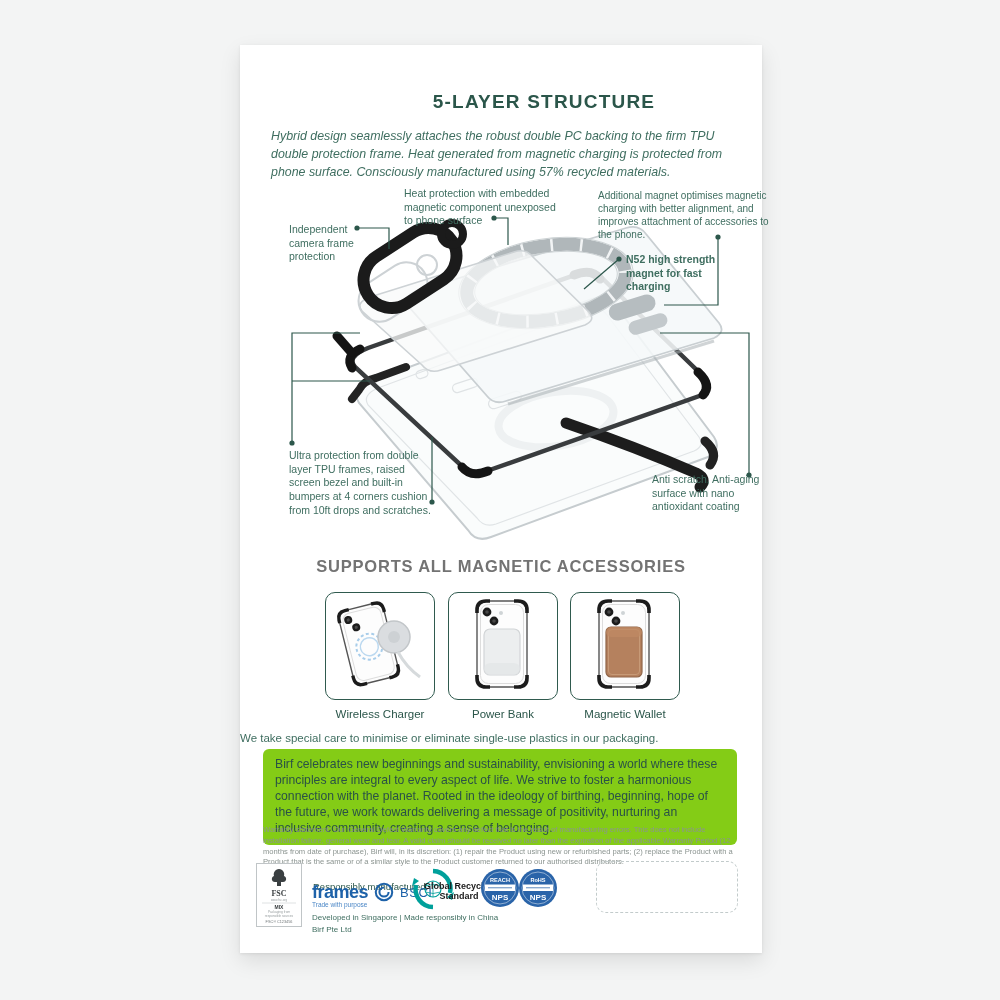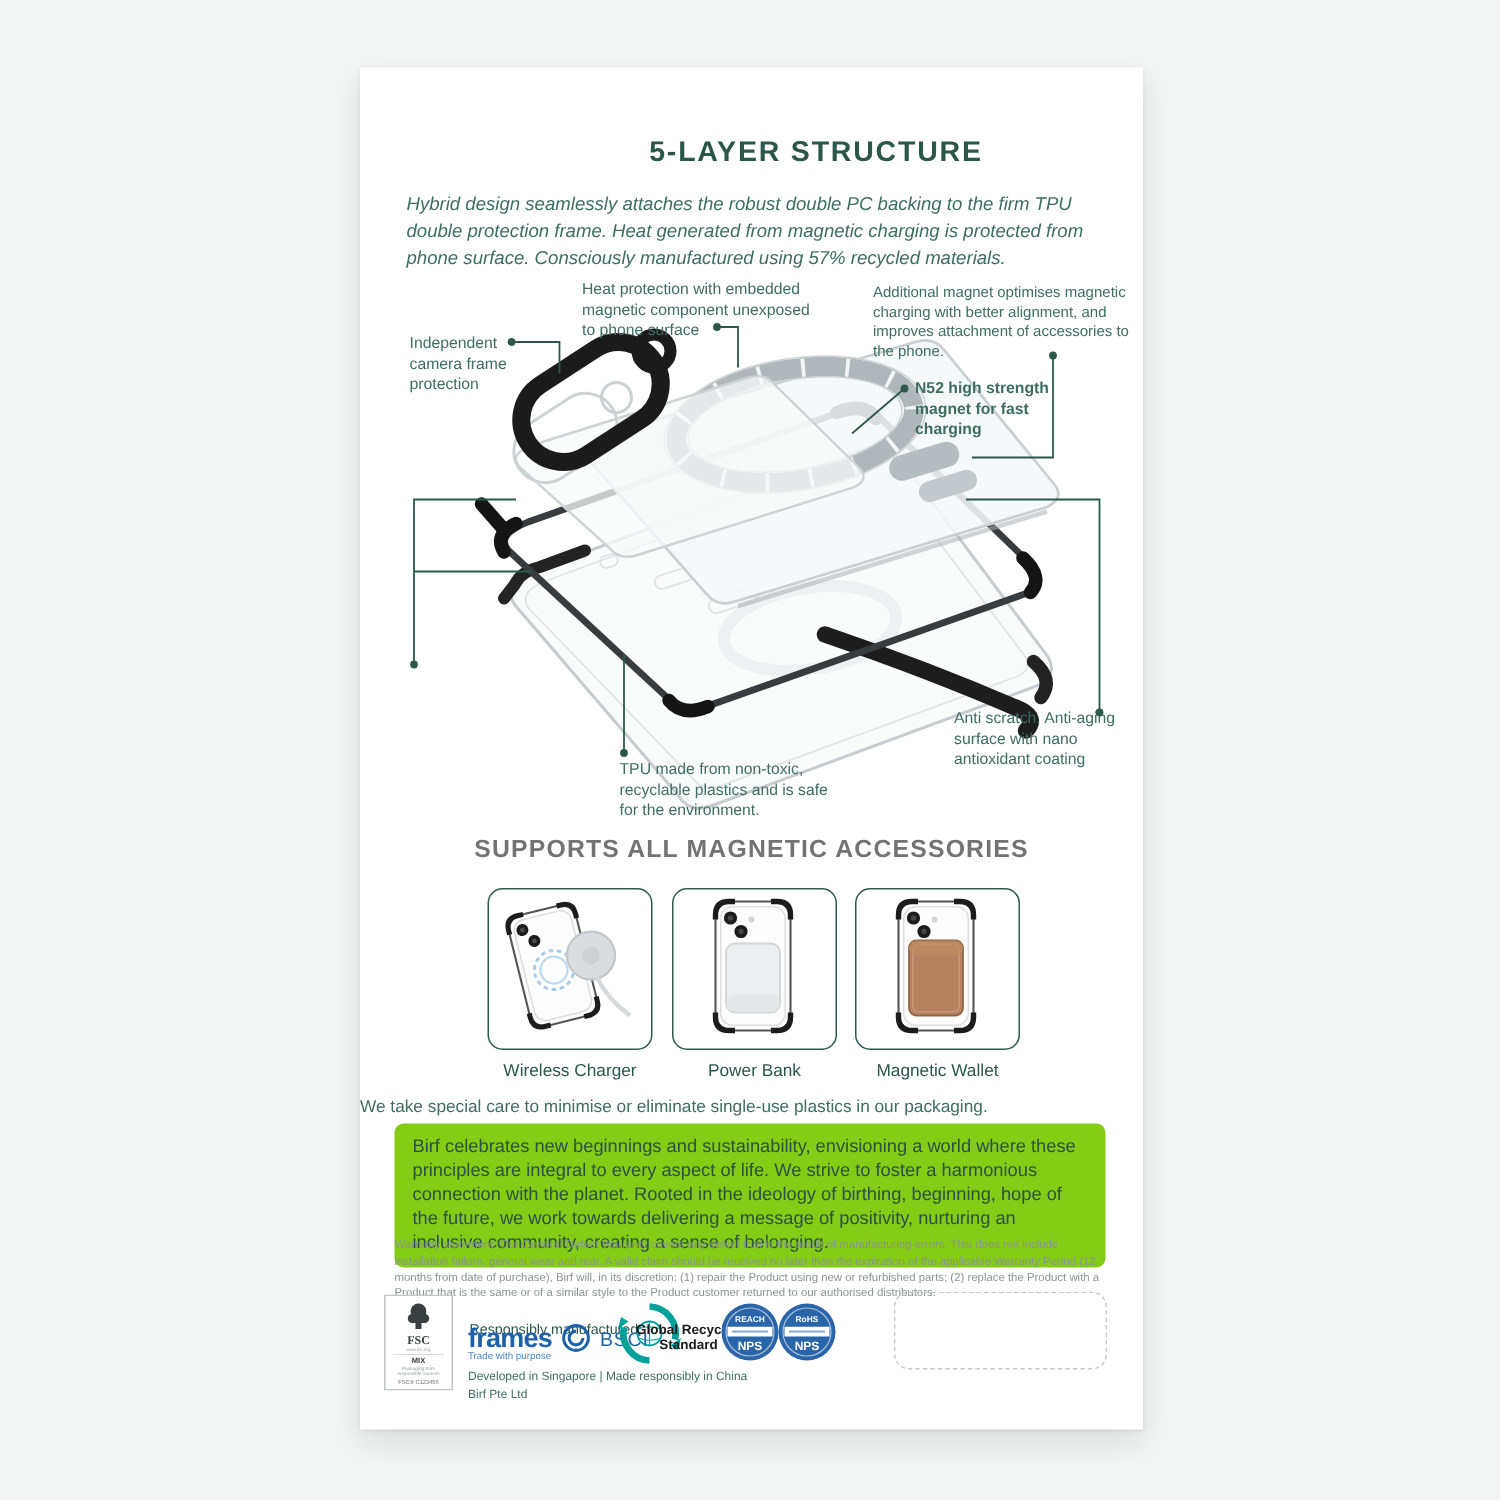--- a/index.html
+++ b/index.html
@@ -3,21 +3,21 @@
 <meta charset="utf-8">
 <style>
   html,body{margin:0;padding:0;width:1000px;height:1000px;background:#f3f4f4;
     font-family:"Liberation Sans",sans-serif;overflow:hidden;}
   .card{position:absolute;left:240px;top:45px;width:522px;height:908px;background:#fff;
     box-shadow:0 8px 20px rgba(0,0,0,.10),0 1px 3px rgba(0,0,0,.08);}
   .abs{position:absolute;}
   .page-title{left:0;top:46px;width:608px;text-align:center;font-size:19px;font-weight:600;
     letter-spacing:1.2px;color:#2b564a;}
   .intro{left:31px;top:82px;width:468px;font-size:12.4px;line-height:1.46;color:#3f6e60;font-style:italic;}
-  .diagram{left:0;top:140px;width:522px;height:372px;}
+  .diagram{left:16px;top:140px;width:522px;height:372px;}
   .diagram svg.art{position:absolute;left:0;top:0;}
   .callout{position:absolute;font-size:10.5px;line-height:1.3;color:#3f6e60;}
   .c-heat{left:148px;top:2px;width:152px;}
   .c-additional{left:342px;top:4px;width:172px;font-size:10px;}
   .c-camera{left:33px;top:38px;width:80px;}
   .c-n52{left:370px;top:68px;width:104px;font-weight:bold;}
   .c-ultra{left:33px;top:264px;width:142px;}
   .c-tpu{left:173px;top:322px;width:152px;}
   .c-anti{left:396px;top:288px;width:114px;}
   .acc-heading{left:0;top:512px;width:522px;text-align:center;font-size:16.5px;font-weight:600;
@@ -114,21 +114,21 @@
           <circle cx="363" cy="74" r="2.6"></circle>
         <circle cx="493" cy="290" r="2.6"></circle>
           <circle cx="36" cy="258" r="2.6"></circle>
         <circle cx="176" cy="317" r="2.6"></circle>
       </g>
     </svg>
     <div class="callout c-heat">Heat protection with embedded magnetic component unexposed to phone surface</div>
     <div class="callout c-additional">Additional magnet optimises magnetic charging with better alignment, and improves attachment of accessories to the phone.</div>
     <div class="callout c-camera">Independent camera frame protection</div>
     <div class="callout c-n52">N52 high strength magnet for fast charging</div>
-    <div class="callout c-tpu">TPU made from non-toxic, recyclable plastics and is safe for the environment.</div>
+    <div class="callout c-ultra">Ultra protection from double layer TPU frames, raised screen bezel and built-in bumpers at 4 corners cushion from 10ft drops and scratches.</div>
     <div class="callout c-anti">Anti scratch, Anti-aging surface with nano antioxidant coating</div>
   </div>
 
   <div class="abs acc-heading">SUPPORTS ALL MAGNETIC ACCESSORIES</div>
 
   <div class="abs acc-card acc-1">
     <svg width="106" height="104" viewBox="0 0 106 104">
       <g transform="rotate(-14 46 52)">
         <rect x="20" y="12" width="46" height="76" rx="10" fill="#fdfdfd" stroke="#555" stroke-width="1.4"></rect>
         <rect x="23.5" y="15.5" width="39" height="69" rx="7.5" fill="none" stroke="#ddd" stroke-width="1"></rect>

